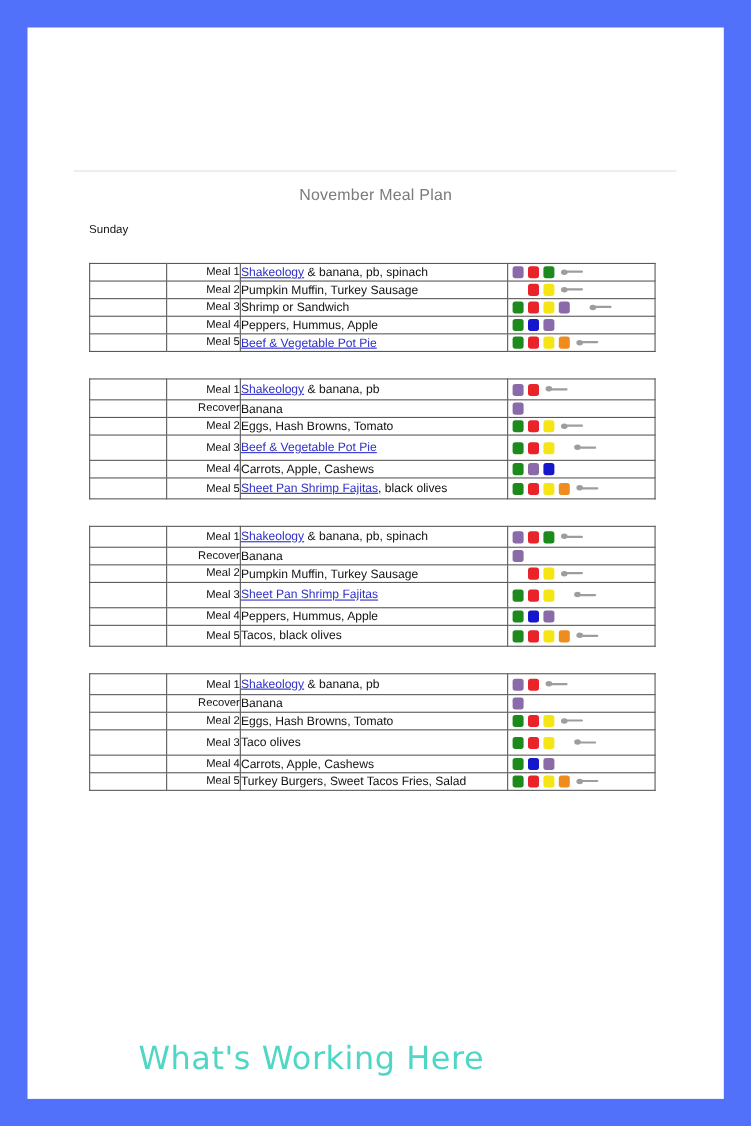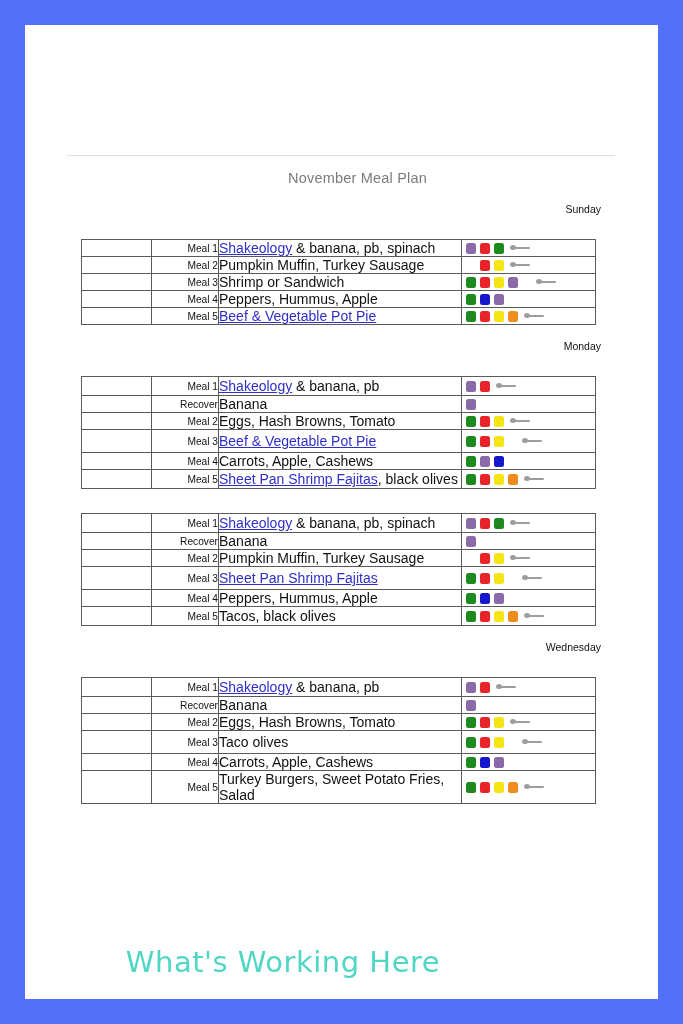--- a/index.html
+++ b/index.html
@@ -43,41 +43,39 @@
   .doc-title {
     position: absolute;
     left: 0;
     top: 145px;
     width: 633px;
     text-align: center;
     font-size: 14.5px;
     color: #7b7b7b;
     font-family: "Liberation Sans", sans-serif;
     letter-spacing: 0.2px;
-    margin-left: 16px;
   }
 
   
   .plan {
     position: absolute;
     left: 56px;
     top: 178px;
     width: 520px;
   }
   .day-block {
     margin-bottom: 15px;
   }
   .day-label {
     font-size: 10.5px;
     color: #111;
     font-weight: 400;
     margin-bottom: 2px;
     padding-left: 0px;
     font-family: "Liberation Sans", sans-serif;
-    text-align: right;
   }
   table.meal-table {
     border-collapse: collapse;
     width: 510px;
     table-layout: fixed;
     background: #fff;
     margin-top: 24px;
   }
   table.meal-table td {
     border: 1px solid #5a5a5a;
@@ -92,21 +90,21 @@
   .cell-label {
     text-align: right;
     padding: 2px 4px 2px 2px;
     font-size: 10.2px;
     color: #111;
     white-space: nowrap;
   }
   .cell-desc {
     text-align: left;
     padding: 2px 3px 2px 4px;
-    font-size: 14px;
+    font-size: 11px;
     color: #111;
   }
   .cell-desc a.link {
     color: #2f2fc9;
     text-decoration: underline;
   }
   .cell-cont {
     padding: 2px 3px;
   }
   .cell-blank { }
@@ -254,21 +252,20 @@
                     <span class="sw yellow"></span>
                     <span class="sw orange"></span>
                     <span class="spoon"></span>
                   </div>
                 </td>
               </tr>
             </tbody>
           </table>
         </div>
         <div class="day-block">
-          <div class="day-label">Monday</div>
           <table class="meal-table">
             <tbody>
               <tr class="r-h2">
                 <td class="c-blank cell-blank"></td>
                 <td class="c-label cell-label">Meal 1</td>
                 <td class="c-desc cell-desc"><a class="link" href="#">Shakeology</a><span> &amp; banana, pb</span></td>
                 <td class="c-cont cell-cont">
                   <div class="cont-row">
                     <span class="sw purple"></span>
                     <span class="sw red"></span>
@@ -416,21 +413,20 @@
                     <span class="sw yellow"></span>
                     <span class="sw orange"></span>
                     <span class="spoon"></span>
                   </div>
                 </td>
               </tr>
             </tbody>
           </table>
         </div>
         <div class="day-block">
-          <div class="day-label">Wednesday</div>
           <table class="meal-table">
             <tbody>
               <tr class="r-h2">
                 <td class="c-blank cell-blank"></td>
                 <td class="c-label cell-label">Meal 1</td>
                 <td class="c-desc cell-desc"><a class="link" href="#">Shakeology</a><span> &amp; banana, pb</span></td>
                 <td class="c-cont cell-cont">
                   <div class="cont-row">
                     <span class="sw purple"></span>
                     <span class="sw red"></span>
@@ -482,21 +478,21 @@
                   <div class="cont-row">
                     <span class="sw green"></span>
                     <span class="sw blue"></span>
                     <span class="sw purple"></span>
                   </div>
                 </td>
               </tr>
               <tr class="r-h1">
                 <td class="c-blank cell-blank"></td>
                 <td class="c-label cell-label">Meal 5</td>
-                <td class="c-desc cell-desc"><span>Turkey Burgers, Sweet Potato Fries, Salad</span></td>
+                <td class="c-desc cell-desc"><span>Turkey Burgers, Sweet Tacos Fries, Salad</span></td>
                 <td class="c-cont cell-cont">
                   <div class="cont-row">
                     <span class="sw green"></span>
                     <span class="sw red"></span>
                     <span class="sw yellow"></span>
                     <span class="sw orange"></span>
                     <span class="spoon"></span>
                   </div>
                 </td>
               </tr>

